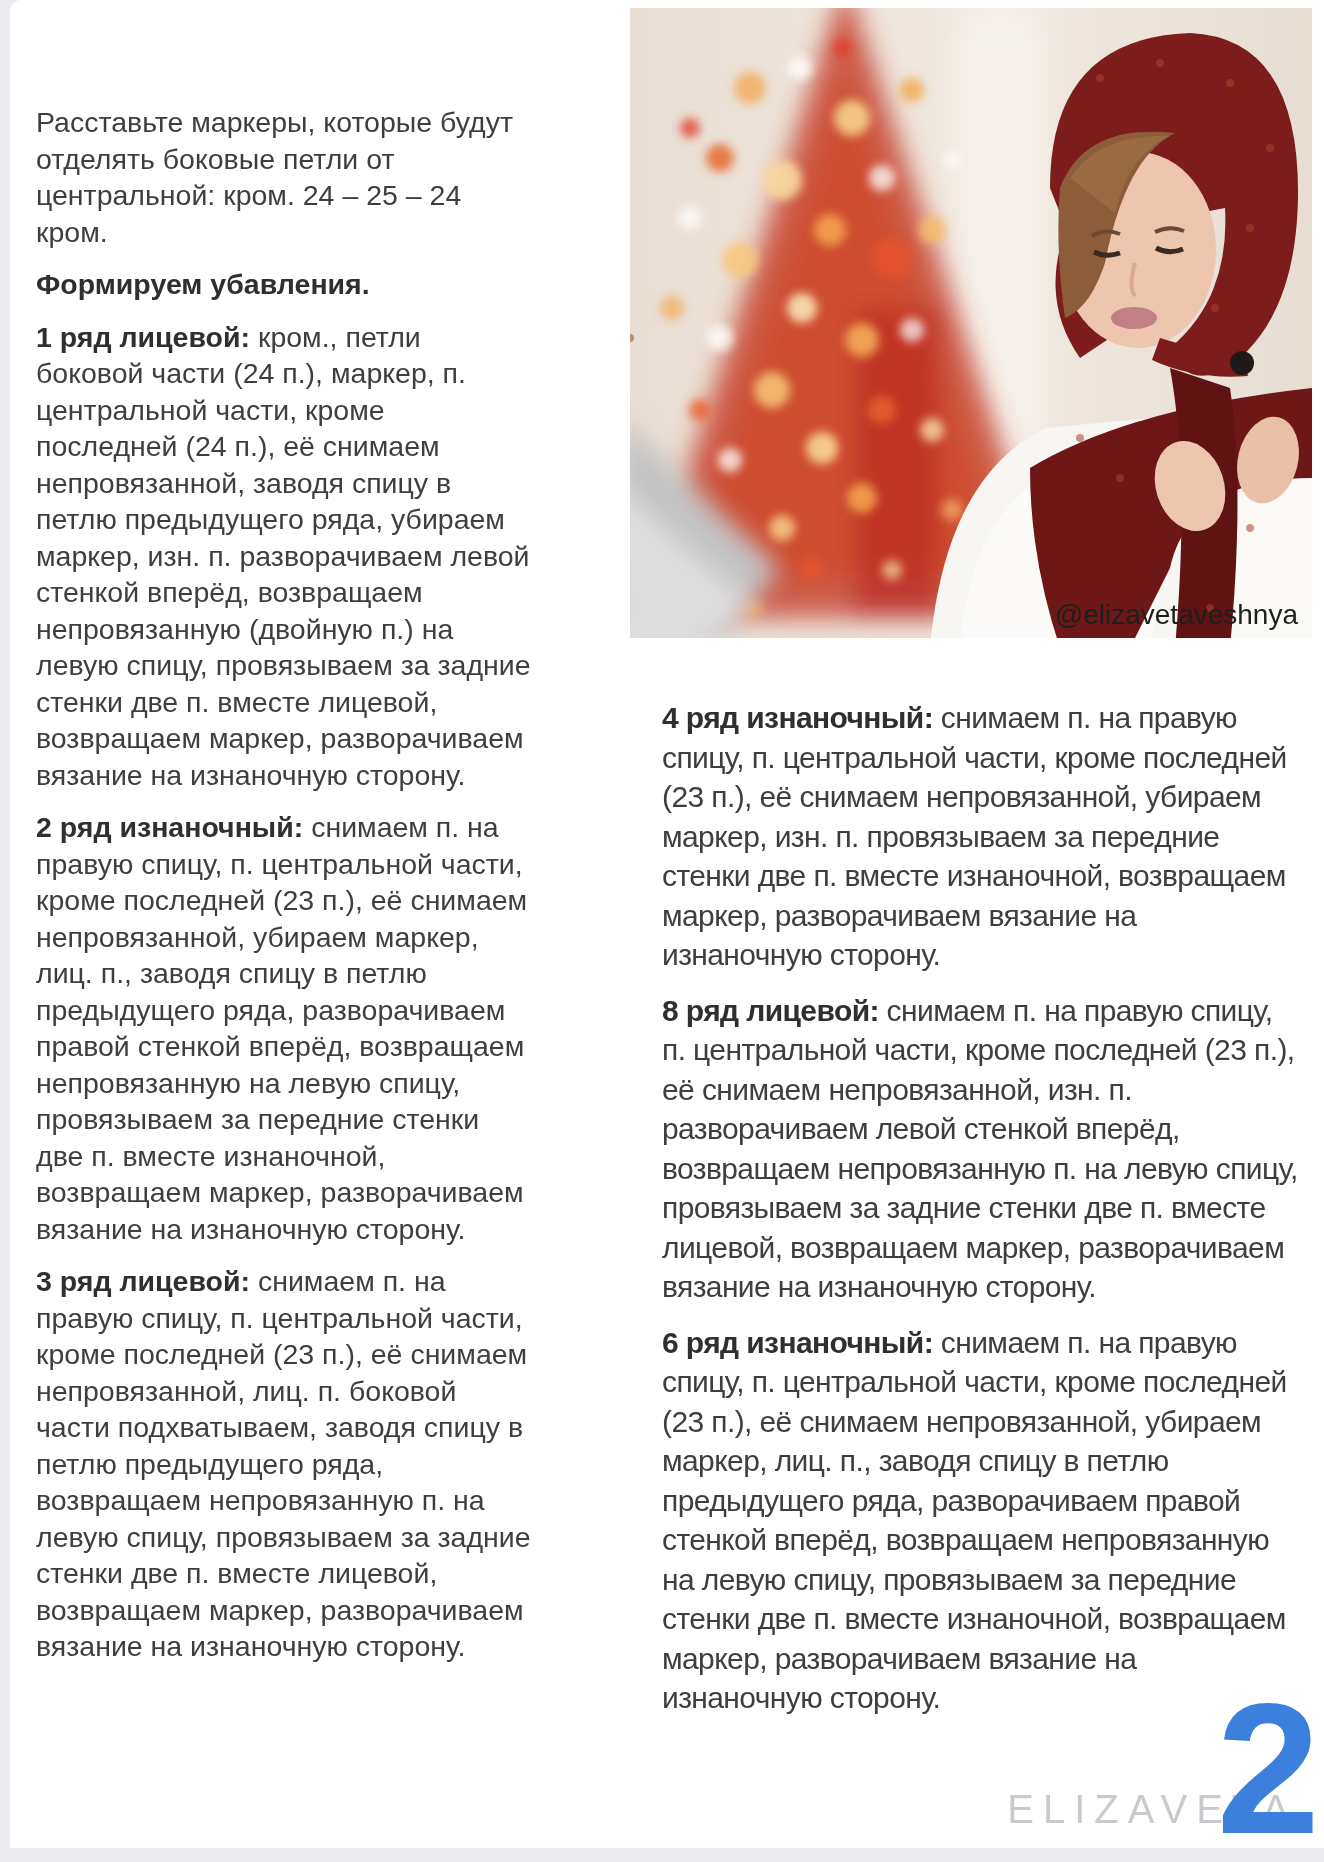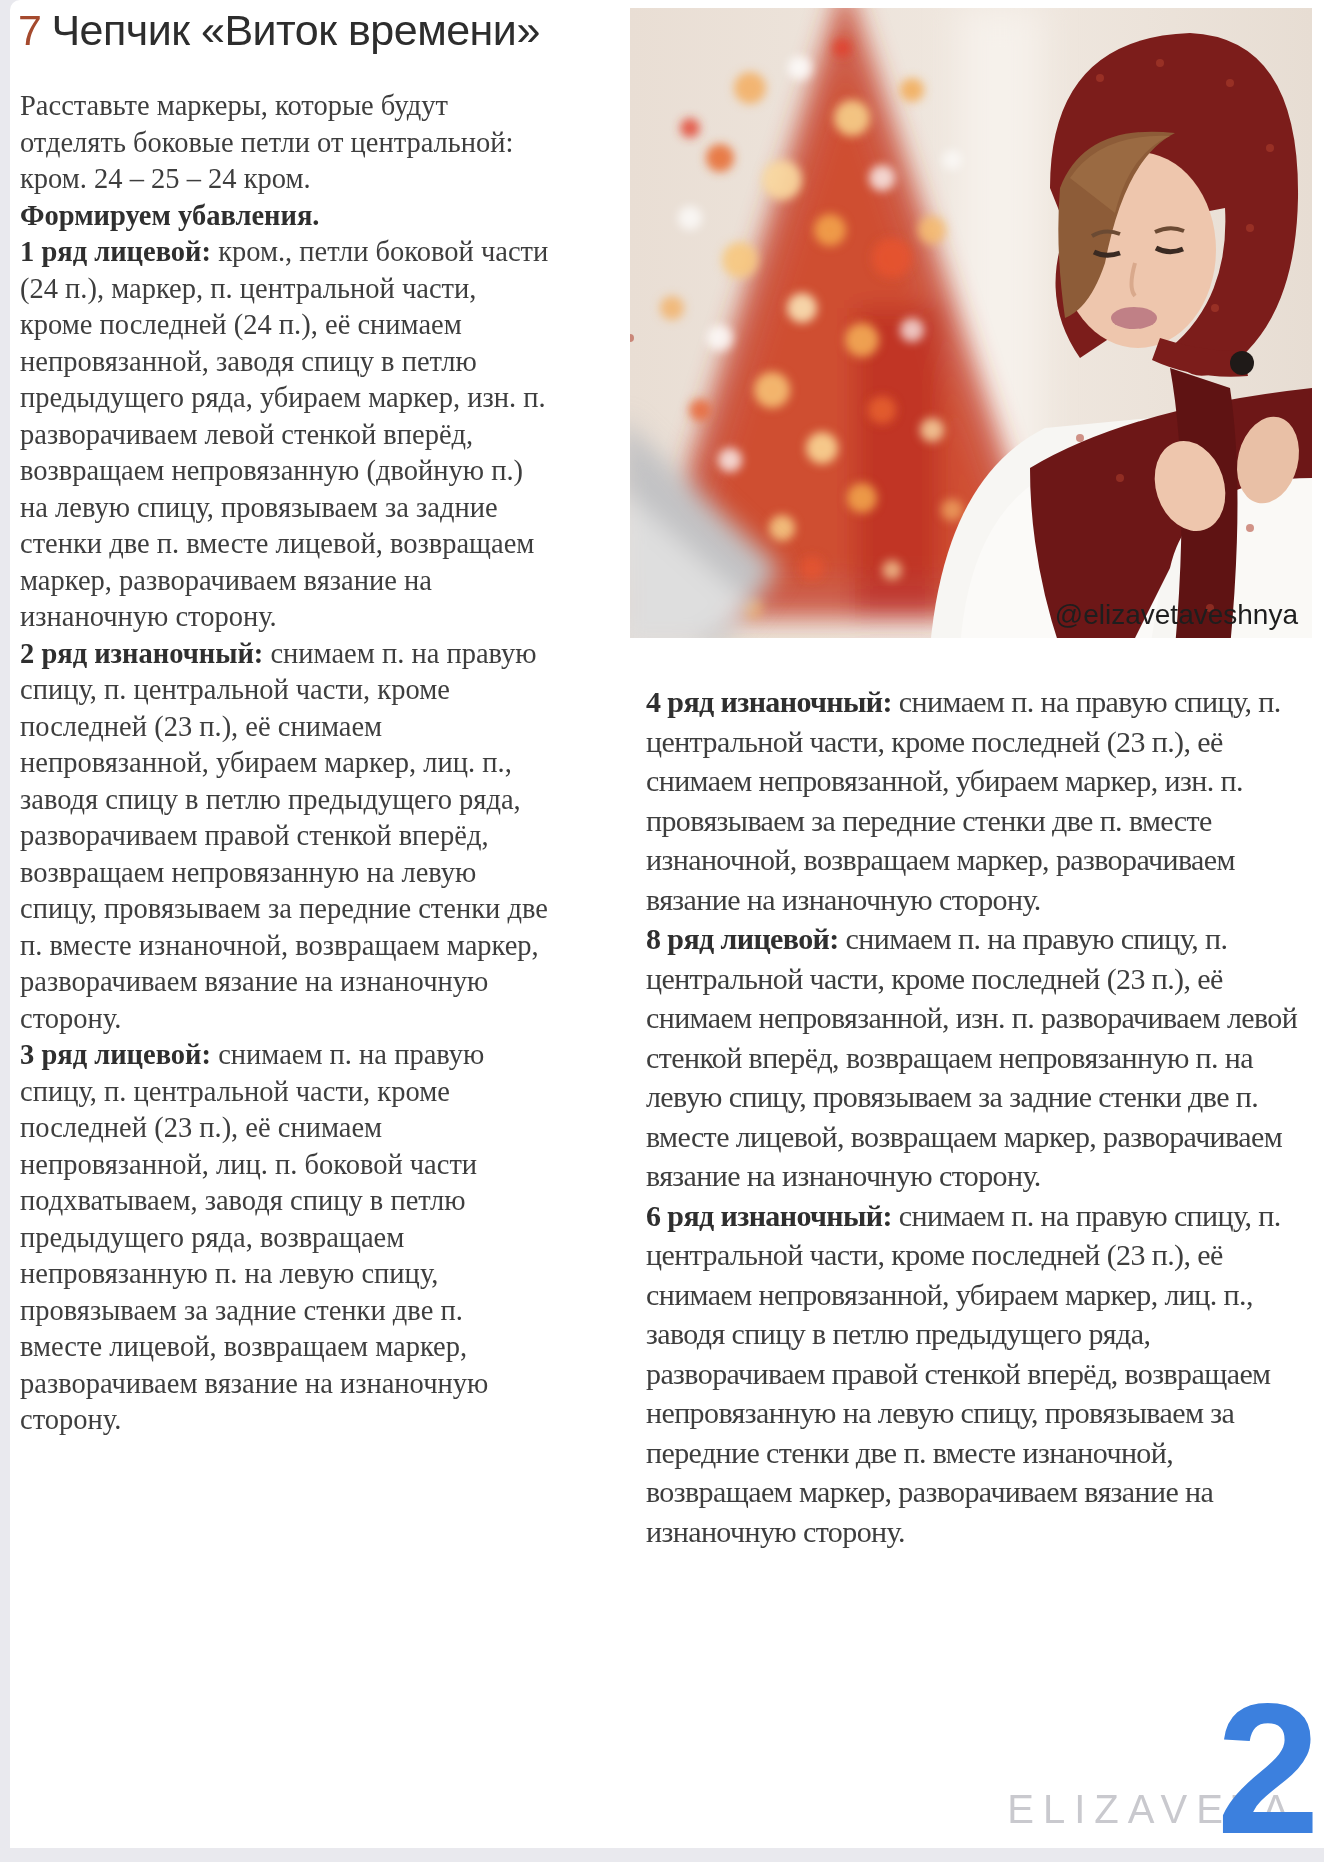--- a/index.html
+++ b/index.html
@@ -6,37 +6,34 @@
     background:#e9e9ee;font-family:"Liberation Sans","DejaVu Sans",sans-serif;}
   .page{position:absolute;left:10px;top:0;right:0;bottom:14px;background:#ffffff;
     border-radius:10px 0 0 0;}
   .title{position:absolute;left:8px;top:6px;font-size:43px;line-height:1.15;
     color:#2d2d2d;letter-spacing:-0.5px;white-space:nowrap;}
   .title .num{color:#a54a2e;margin-right:10px;}
   .col-left{position:absolute;left:10px;top:88px;width:530px;
     font-size:28.5px;line-height:36.5px;color:#3e3e3e;text-align:left;}
   .col-right{position:absolute;left:636px;top:682px;width:668px;
     font-size:30px;line-height:39.5px;color:#3e3e3e;letter-spacing:-0.6px;z-index:3;}
-  p.para{margin:0;font-family:Liberation Serif, serif;}
+  p.para{margin:16px;}
   .b{font-weight:bold;color:#2f2f2f;}
   .photo{position:absolute;left:620px;top:8px;width:682px;height:630px;overflow:hidden;}
   .photo svg{display:block;width:100%;height:100%;}
   .page-number{position:absolute;right:4px;bottom:2px;font-size:186px;line-height:0.82;
     font-weight:bold;color:#3c80de;z-index:2;}
   .wm{position:absolute;right:26px;bottom:16px;font-size:40px;color:#c9c9ce;
     letter-spacing:9px;z-index:1;}
 </style>
 </head>
 <body>
 
 <div class="page">
 
-  <div class="title">
-    <span class="num">7</span><span>Чепчик «Виток времени»</span>
-  </div>
 
   <div class="col-left">
     <p class="para">Расставьте маркеры, которые будут отделять боковые петли от центральной: кром. 24 – 25 – 24 кром.</p>
     <p class="para b">Формируем убавления.</p>
     <p class="para"><span class="b">1 ряд лицевой:</span><span> кром., петли боковой части (24 п.), маркер, п. центральной части, кроме последней (24 п.), её снимаем непровязанной, заводя спицу в петлю предыдущего ряда, убираем маркер, изн. п. разворачиваем левой стенкой вперёд, возвращаем непровязанную (двойную п.) на левую спицу, провязываем за задние стенки две п. вместе лицевой, возвращаем маркер, разворачиваем вязание на изнаночную сторону.</span></p>
     <p class="para"><span class="b">2 ряд изнаночный:</span><span> снимаем п. на правую спицу, п. центральной части, кроме последней (23 п.), её снимаем непровязанной, убираем маркер, лиц. п., заводя спицу в петлю предыдущего ряда, разворачиваем правой стенкой вперёд, возвращаем непровязанную на левую спицу, провязываем за передние стенки две п. вместе изнаночной, возвращаем маркер, разворачиваем вязание на изнаночную сторону.</span></p>
     <p class="para"><span class="b">3 ряд лицевой:</span><span> снимаем п. на правую спицу, п. центральной части, кроме последней (23 п.), её снимаем непровязанной, лиц. п. боковой части подхватываем, заводя спицу в петлю предыдущего ряда, возвращаем непровязанную п. на левую спицу, провязываем за задние стенки две п. вместе лицевой, возвращаем маркер, разворачиваем вязание на изнаночную сторону.</span></p>
   </div>
 
   <div class="photo">

